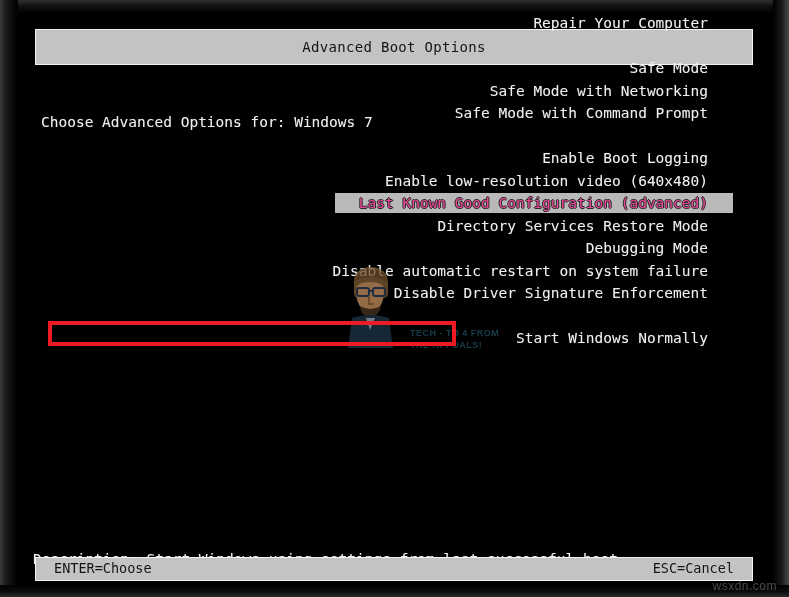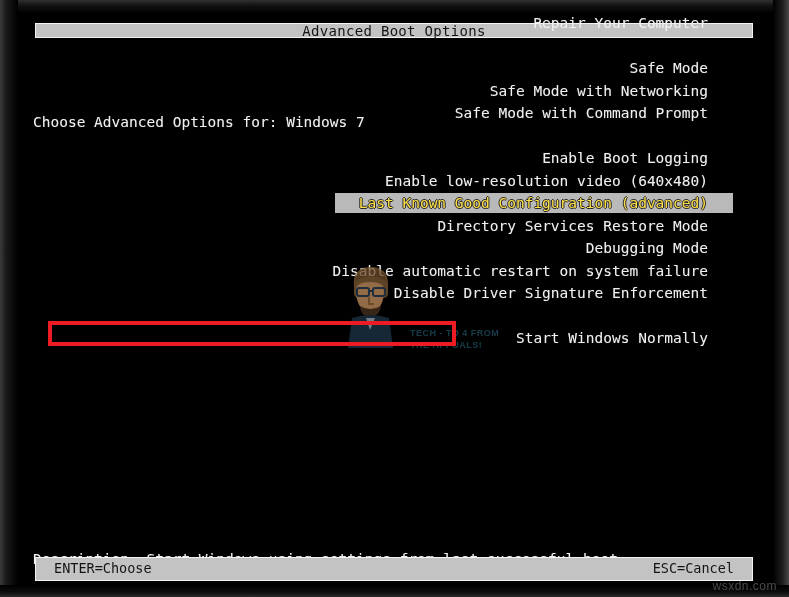--- a/index.html
+++ b/index.html
@@ -56,23 +56,23 @@
     width: 753px;
     height: 573px;
     background: #000000;
     color: #e8e8e8;
   }
 
   
   #title-bar {
     position: absolute;
     left: 17px;
-    top: 11px;
+    top: 17px;
     width: 718px;
-    height: 15px;
+    height: 36px;
     background: #c3c3c3;
     border: 1px solid #f2f2f2;
     box-sizing: border-box;
     display: flex;
     align-items: center;
     justify-content: center;
   }
   #title-bar .title-text {
     color: #151515;
     font-size: 14px;
@@ -89,21 +89,21 @@
     color: #f0f0f0;
     white-space: pre;
     letter-spacing: 0px;
     text-shadow: 0 0 1px rgba(255,255,255,0.25);
   }
 
   #intro {
     left: 15px;
     top: 54px;
   }
-  #intro div { height: 22.5px; }
+  #intro div { height: 22.5px; margin-left: 8px; }
 
   #menu {
     left: 50px;
     top: 120px;
     width: 690px;
     text-align: right;
   }
   .menu-row {
     position: relative;
     height: 22.5px;
@@ -124,21 +124,21 @@
     left: -18px;
     top: 1px;
     width: 398px;
     height: 20px;
     background: #b9b9b9;
     z-index: 0;
   }
   .menu-row.selected .sel-label {
     position: relative;
     z-index: 1;
-    color: #fde047;
+    color: #ec4899;
     text-shadow: 1px 0 0 #2a2a2a, -1px 0 0 #2a2a2a, 0 1px 0 #2a2a2a, 0 -1px 0 #2a2a2a;
     padding-left: 6px;
   }
 
   
   #highlight-box {
     position: absolute;
     left: 30px;
     top: 309px;
     width: 408px;

